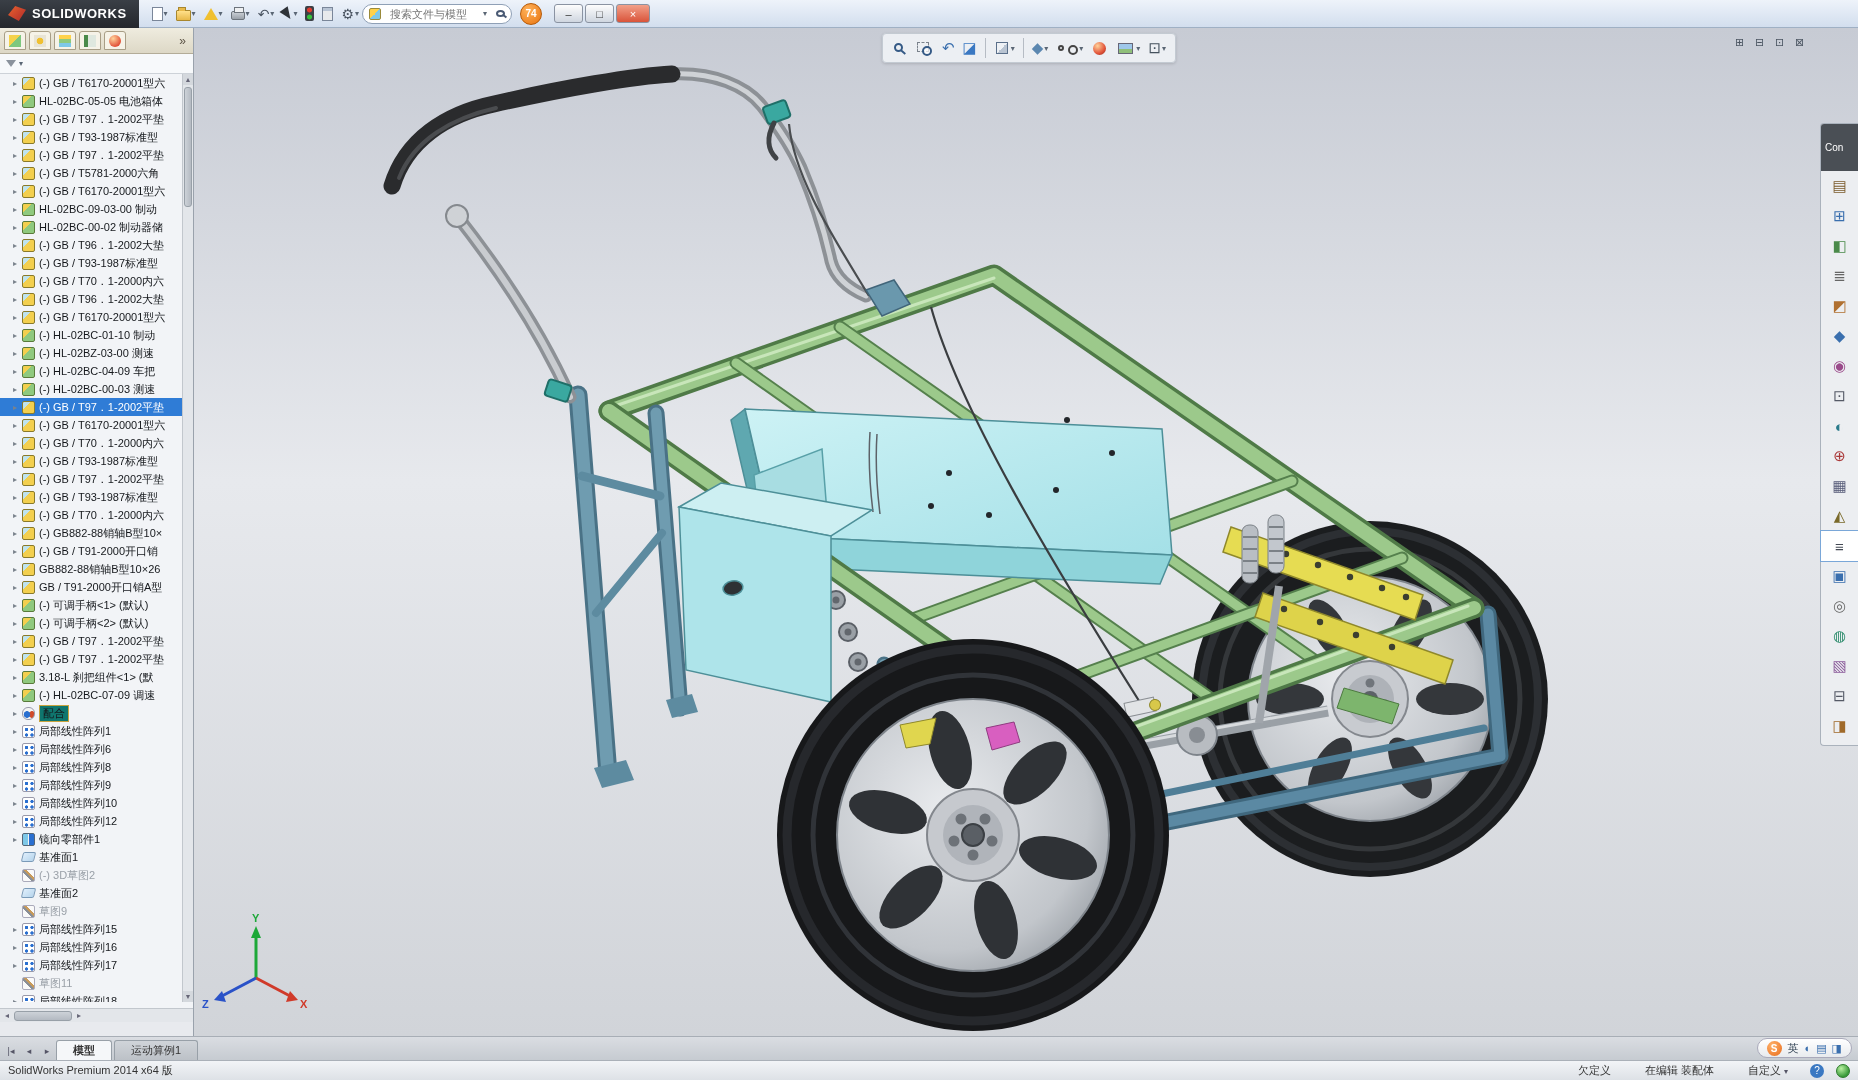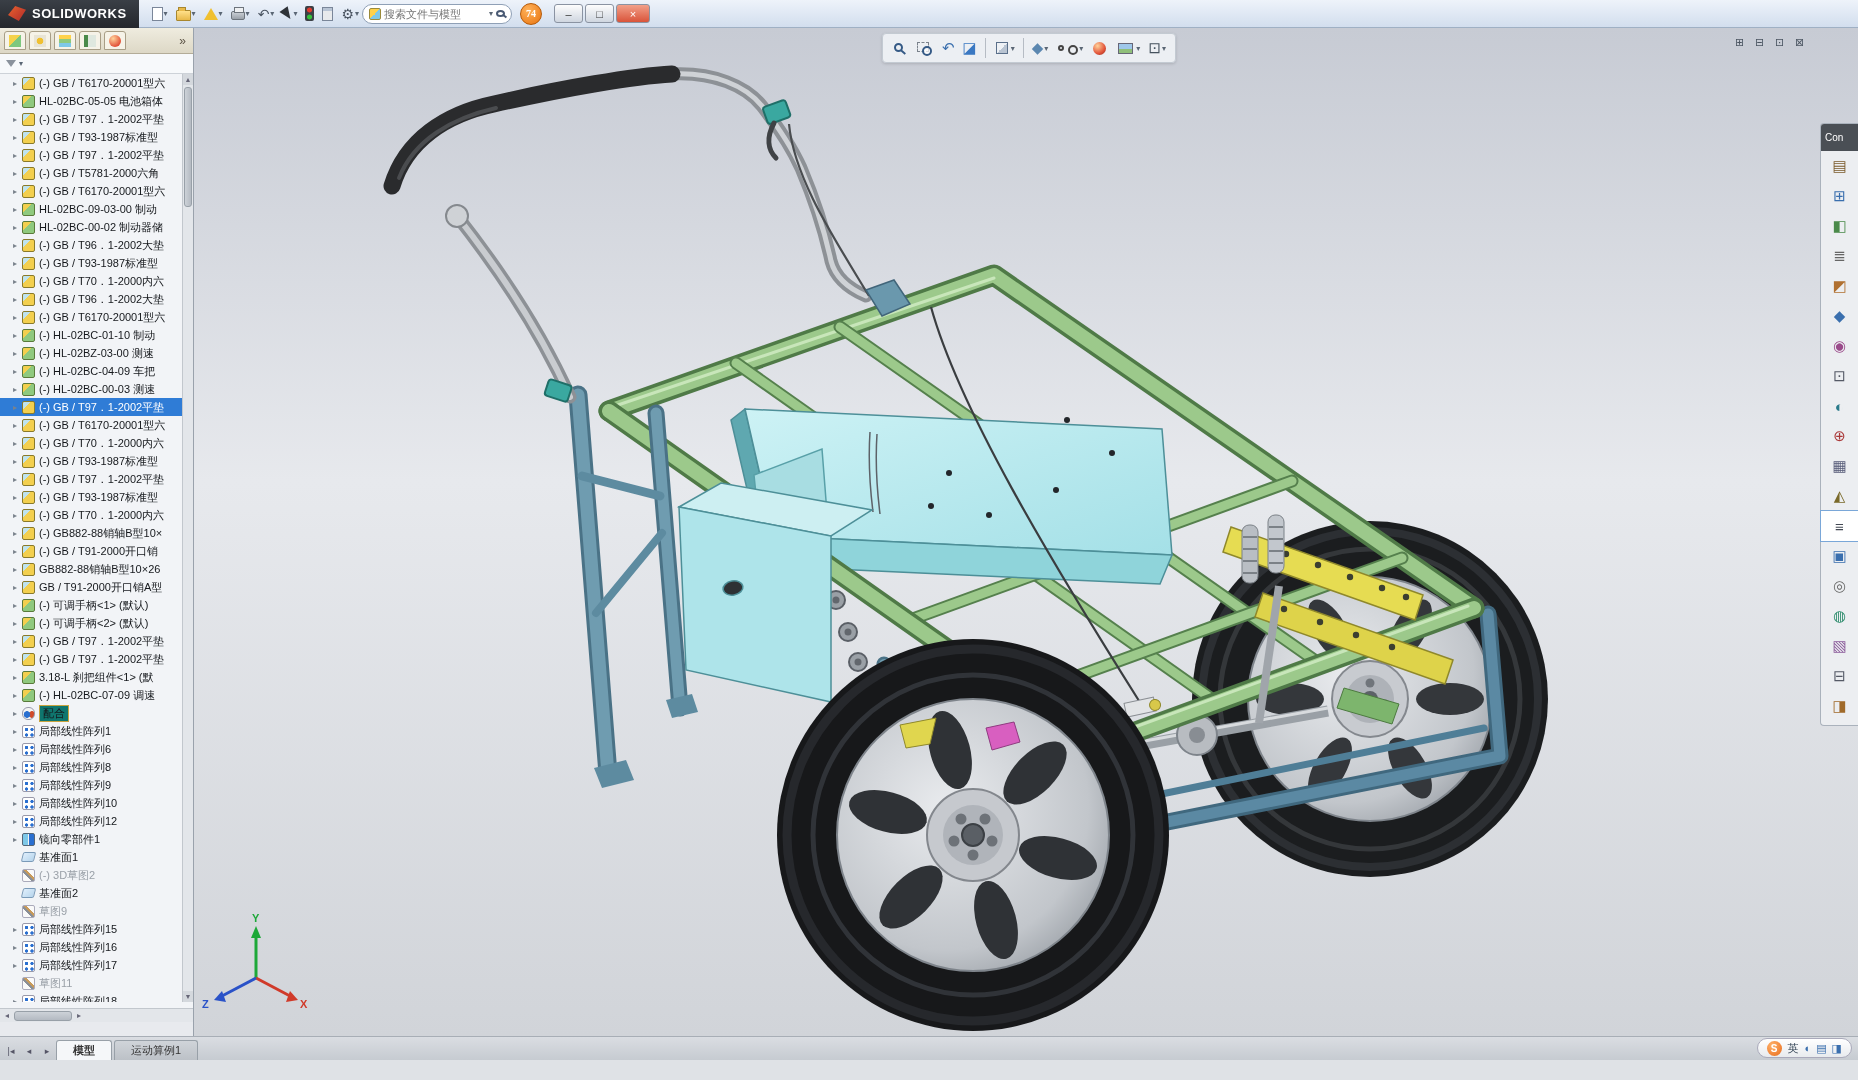--- a/index.html
+++ b/index.html
@@ -34,31 +34,31 @@
   .gi-cursor { width:0; height:0; border-left:5px solid transparent; border-right:5px solid transparent;
     border-top:12px solid #2f3338; transform:rotate(-35deg); }
   .gi-rebuild { width:9px; height:15px; background:#3c4046; border-radius:2px;
     background-image:radial-gradient(circle at 4.5px 4px,#e23b2e 2.2px,transparent 2.8px),
       radial-gradient(circle at 4.5px 11px,#35c23a 2.2px,transparent 2.8px); }
   .gi-clip { width:11px; height:14px; background:#e8eaec; border:1px solid #7a8699;
     box-shadow:inset 0 3px 0 #b8c4d4; }
   #doc-title { flex:1; text-align:center; color:#2c3440; font-size:12.5px; white-space:nowrap;
     overflow:hidden; }
   #search { width:150px; height:20px; background:#fff; border:1px solid #8fa0b6; border-radius:10px;
-    display:flex; align-items:center; padding:0 6px; gap:3px; margin-right:8px; }
+    display:flex; align-items:center; padding:0 6px; gap:9px; margin-right:8px; }
   .gi-swfile { width:12px; height:12px; background:linear-gradient(135deg,#ffd24a 50%,#7ec8e8 50%);
     border:1px solid #9a8a3a; border-radius:2px; flex:0 0 12px; }
   #search input { flex:1; min-width:0; border:none; outline:none; font-size:11px; color:#777;
     font-family:inherit; background:transparent; }
   .mini-mag { width:7px; height:7px; border:2px solid #4a5a74; border-radius:50%; position:relative; flex:0 0 9px; }
   .mini-mag::after { content:""; position:absolute; right:-4px; bottom:-2px; width:5px; height:2px;
     background:#4a5a74; transform:rotate(40deg); }
   #badge { width:22px; height:22px; border-radius:50%; background:radial-gradient(circle at 35% 30%,#ffb25a,#e87410);
     color:#fff; font-weight:bold; font-size:10px; display:flex; align-items:center; justify-content:center;
-    border:1px solid #b55a08; margin-right:10px;font-family:Liberation Serif, serif; }
+    border:1px solid #b55a08; margin-right:10px; }
   #winbtns { display:flex; margin-right:6px; }
   .winbtn { width:29px; height:19px; border:1px solid #8a93a2; border-radius:3px;
     background:linear-gradient(#fdfdfd,#cfd6e0); display:flex; align-items:center; justify-content:center;
     font-size:11px; color:#333; margin-left:2px; }
   .winbtn.close { background:linear-gradient(#f2a089,#d9543a); color:#fff; width:34px; }
 
   
   #main { position:absolute; left:0; top:28px; width:1858px; height:1008px; display:flex; }
 
   
@@ -143,21 +143,21 @@
     background:radial-gradient(circle at 35% 30%,#ffd29a,#e2543a 60%,#8a2616); margin:2px; }
   .vi-scene { width:15px; height:11px; border:1px solid #667;
     background:linear-gradient(#9ec7ea 55%,#8fbf7a 55%); margin:2px; }
 
   #docbtns { position:absolute; top:7px; right:50px; display:flex; gap:3px; }
   .docbtn { width:17px; height:15px; display:flex; align-items:center; justify-content:center;
     font-size:11px; color:#4a5460; border:1px solid transparent; border-radius:2px; }
 
   #taskpane { position:absolute; right:0; top:95px; width:38px; background:#eceef1;
     border:1px solid #aab2bc; border-right:none; border-radius:4px 0 0 4px; padding-bottom:4px; }
-  .rp-header { background:#4a4f55; color:#fff; font-size:10px; padding:8px 4px; border-radius:3px 0 0 0;
+  .rp-header { background:#4a4f55; color:#fff; font-size:10px; padding:18px 4px; border-radius:3px 0 0 0;
     overflow:hidden; white-space:nowrap; }
   .rbtn { display:flex; width:100%; height:30px; align-items:center; justify-content:center; }
   .rbtn.active { background:#fff; outline:1px solid #7aa7d8; }
   .rico { font-size:15px; }
 
   
   #tabsrow { position:absolute; left:0; top:1036px; width:1858px; height:24px;
     background:linear-gradient(#dadde2,#c6cbd1); border-top:1px solid #a8aeb6;
     display:flex; align-items:flex-end; padding-left:2px; }
   .bnav { width:18px; height:18px; display:flex; align-items:center; justify-content:center;
@@ -887,13 +887,24 @@
       <span class="ime-s">S</span>
       <span>英</span>
       <span id="ime-icons" style="display:flex;gap:5px">
           <span class="ime-ic">◐</span>
           <span class="ime-ic">▤</span>
           <span class="ime-ic">◨</span>
         </span>
     </div>
   </div>
 
+  <footer id="statusbar">
+    <span>SolidWorks Premium 2014 x64 版</span>
+    <span class="spacer"></span>
+    <span class="sitem">欠定义</span>
+    <span class="sitem">在编辑 装配体</span>
+    <span class="sitem">
+      <span>自定义</span><span class="s-dd">▾</span>
+    </span>
+    <span class="q-icon">?</span>
+    <span class="g-orb"></span>
+  </footer>
 </div>
 
 </body></html>

